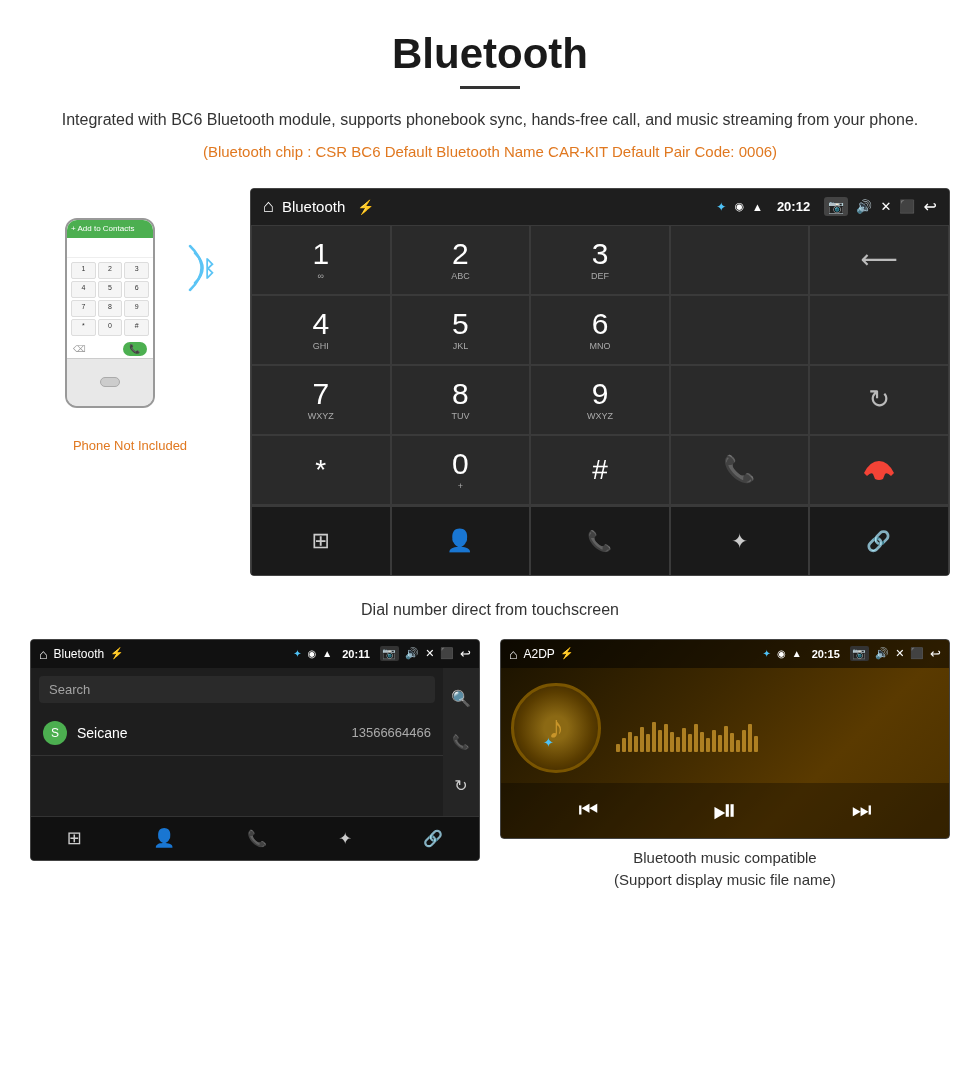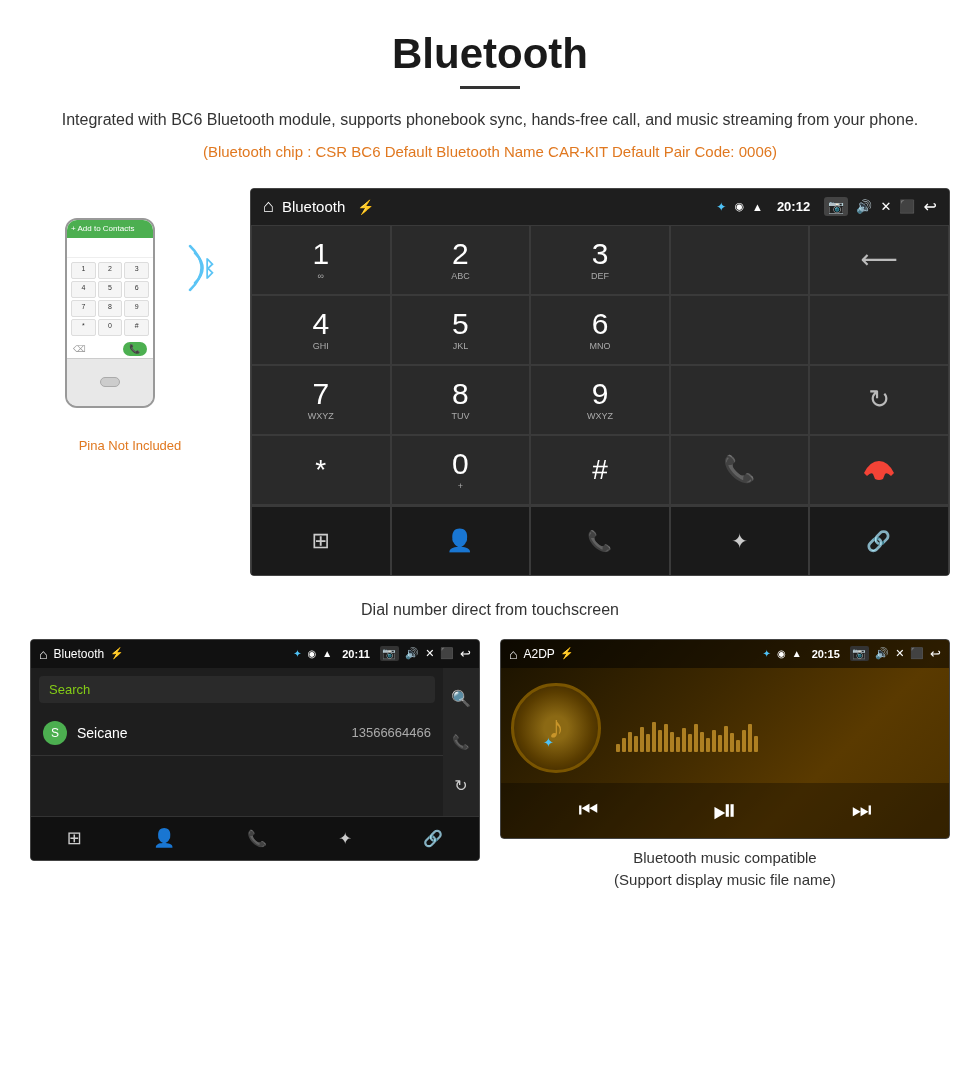--- a/index.html
+++ b/index.html
@@ -398,21 +398,21 @@
             <div style="width:24px;height:14px;background:#4caf50;border-radius:10px;display:flex;align-items:center;justify-content:center;">
               <span style="color:#fff;font-size:9px;">📞</span>
             </div>
           </div>
         </div>
         <div class="phone-bottom">
           <div class="phone-home-btn"></div>
         </div>
       </div>
     </div>
-    <div class="phone-not-included">Pina Not Included</div>
+    <div class="phone-not-included">Phone Not Included</div>
   </div>
 
   <div class="car-screen-main">
 
     <div class="car-screen-statusbar">
       <span style="font-size:18px;">⌂</span>
       <span style="font-size:15px;flex:0 0 auto;margin-right:4px;">Bluetooth</span>
       <span style="font-size:14px;">⚡</span>
       <span style="flex:1;"></span>
       <span style="font-size:12px;color:#4fc3f7;">✦</span>
@@ -542,21 +542,21 @@
         <span style="font-size:11px;">✕</span>
         <span style="font-size:11px;">⬛</span>
         <span style="font-size:13px;">↩</span>
       </div>
 
       <div class="pb-row">
 
         <div style="flex:1;">
 
           <div class="pb-search">
-            <span style="color:#84cc16;font-size:13px;">Search</span>
+            <span style="color:#a3a3a3;font-size:13px;">Search</span>
           </div>
 
           <div class="pb-contact">
             <div class="pb-letter">
               <span>S</span>
             </div>
             <span class="pb-name">Seicane</span>
             <span class="pb-number">13566664466</span>
           </div>
 

